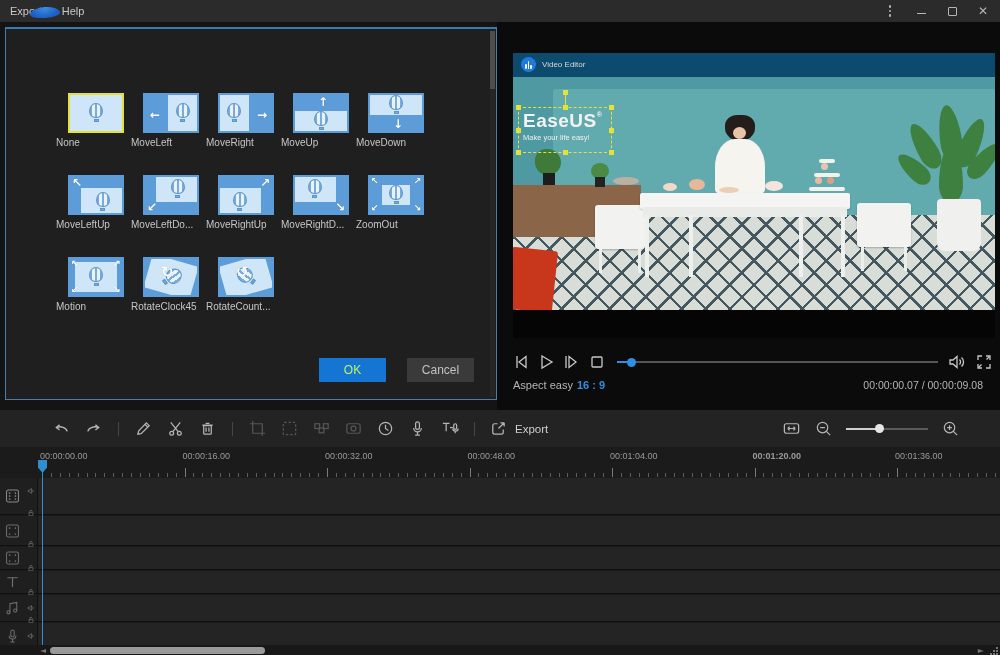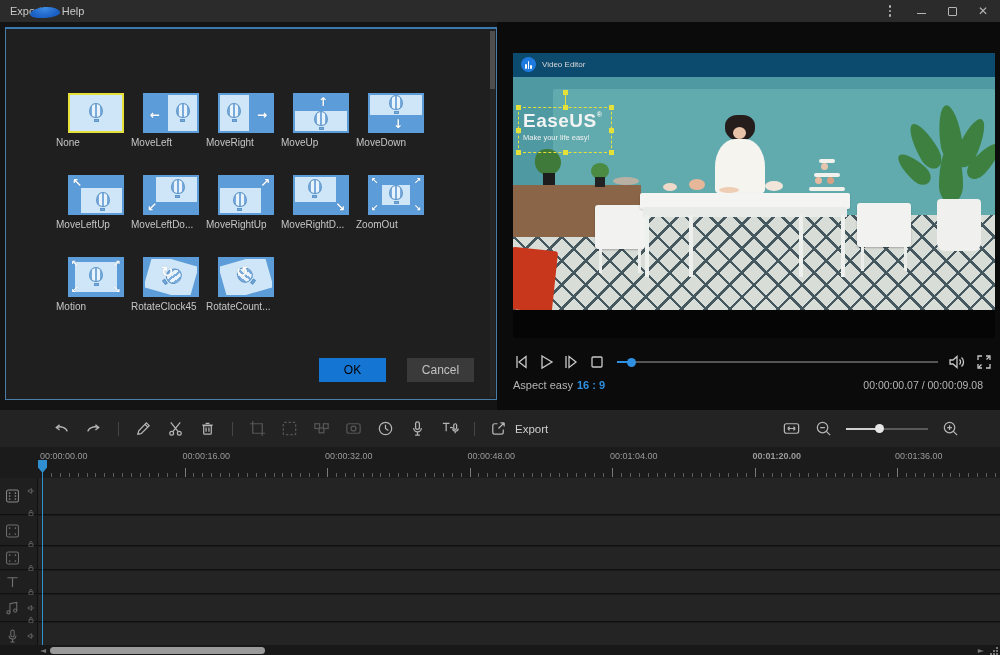--- a/index.html
+++ b/index.html
@@ -50,21 +50,21 @@
     background:repeating-linear-gradient(90deg,#79abdc 0 2px,#e8f3fc 2px 5px); }
   .bal-basket { width:5px; height:3px; margin:1px auto 0; background:#79abdc;
     border:1px solid #5f95c8; }
   .arr { position:absolute; color:#fff; font-weight:bold; line-height:1;
     font-family:"DejaVu Sans",sans-serif; text-shadow:0 0 1px rgba(0,0,0,.25); }
   .tlabel { margin-top:4px; width:76px; margin-left:-12px; 
     font-size:10px; color:#c6c6c6; white-space:nowrap; }
   .btn-row { position:absolute; left:0; top:329px; width:100%; }
   .btn { position:absolute; width:67px; height:24px; font-size:12px;
     display:flex; align-items:center; justify-content:center; cursor:default; }
-  .btn.ok { left:313px; background:#1575d3; color:#000000; }
+  .btn.ok { left:313px; background:#1575d3; color:#bef264; }
   .btn.cancel { left:401px; background:#3a3a3a; color:#c2c2c2; }
   .v-scroll { position:absolute; right:1px; top:2px; width:5px; height:366px;
     background:#262626; }
   .v-thumb { width:5px; height:58px; background:#4e4e4e; }
 
   
   #preview-panel { position:absolute; left:497px; top:22px; width:503px;
     height:388px; background:#0b0b0b; }
   .video-frame { position:absolute; left:16px; top:31px; width:482px;
     height:285px; background:#000; }

